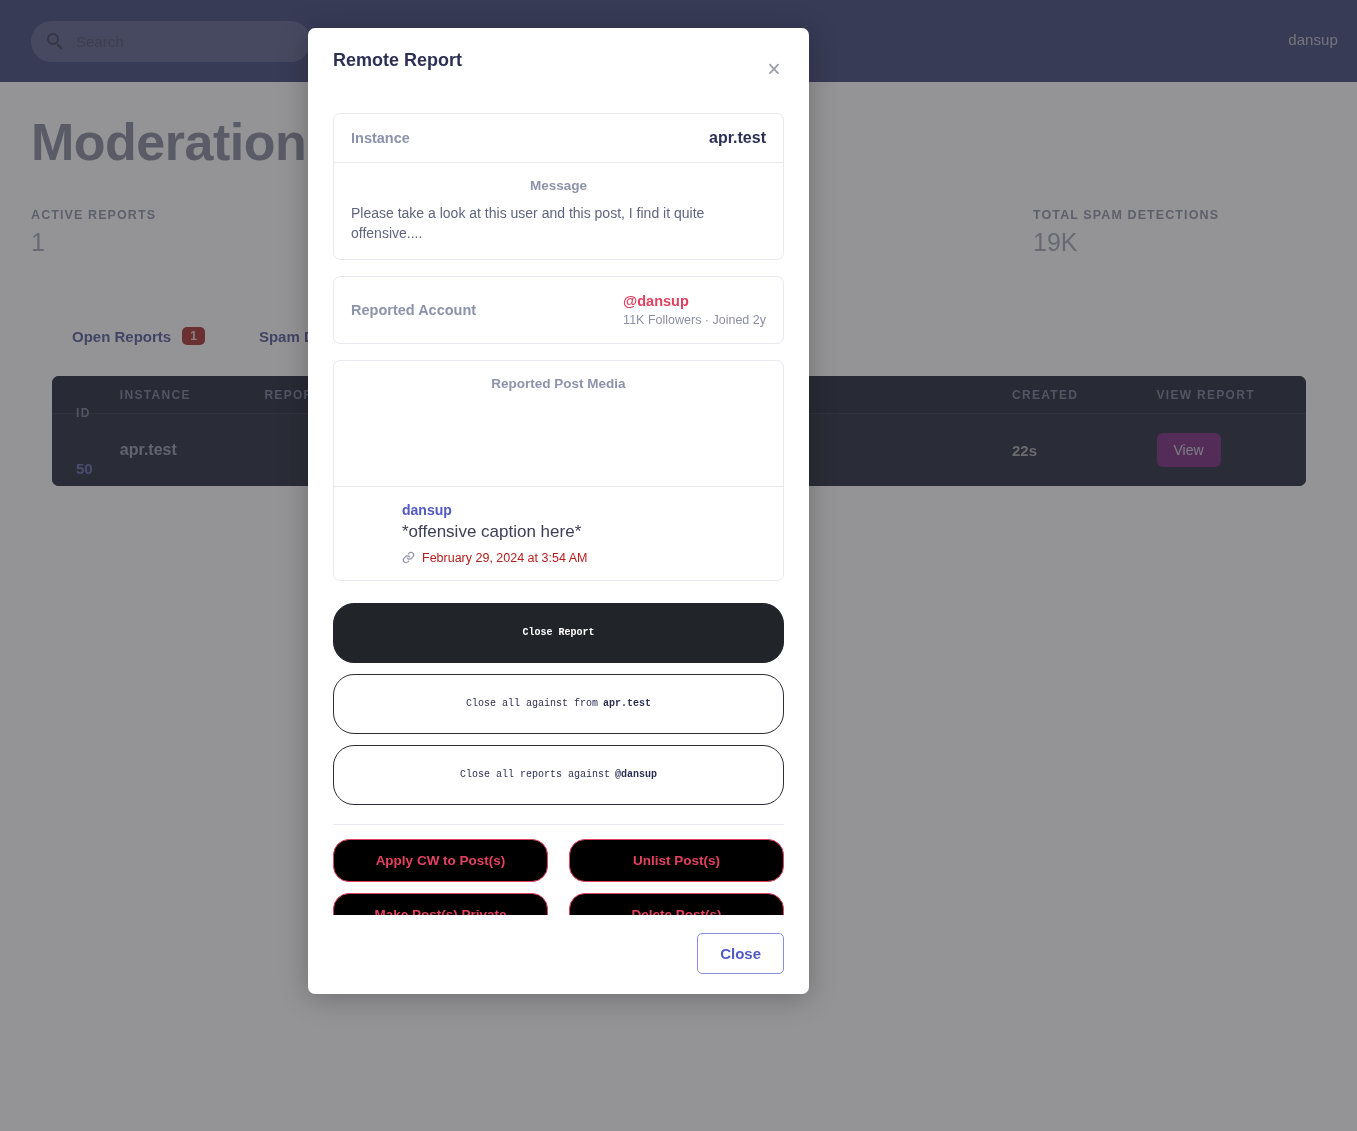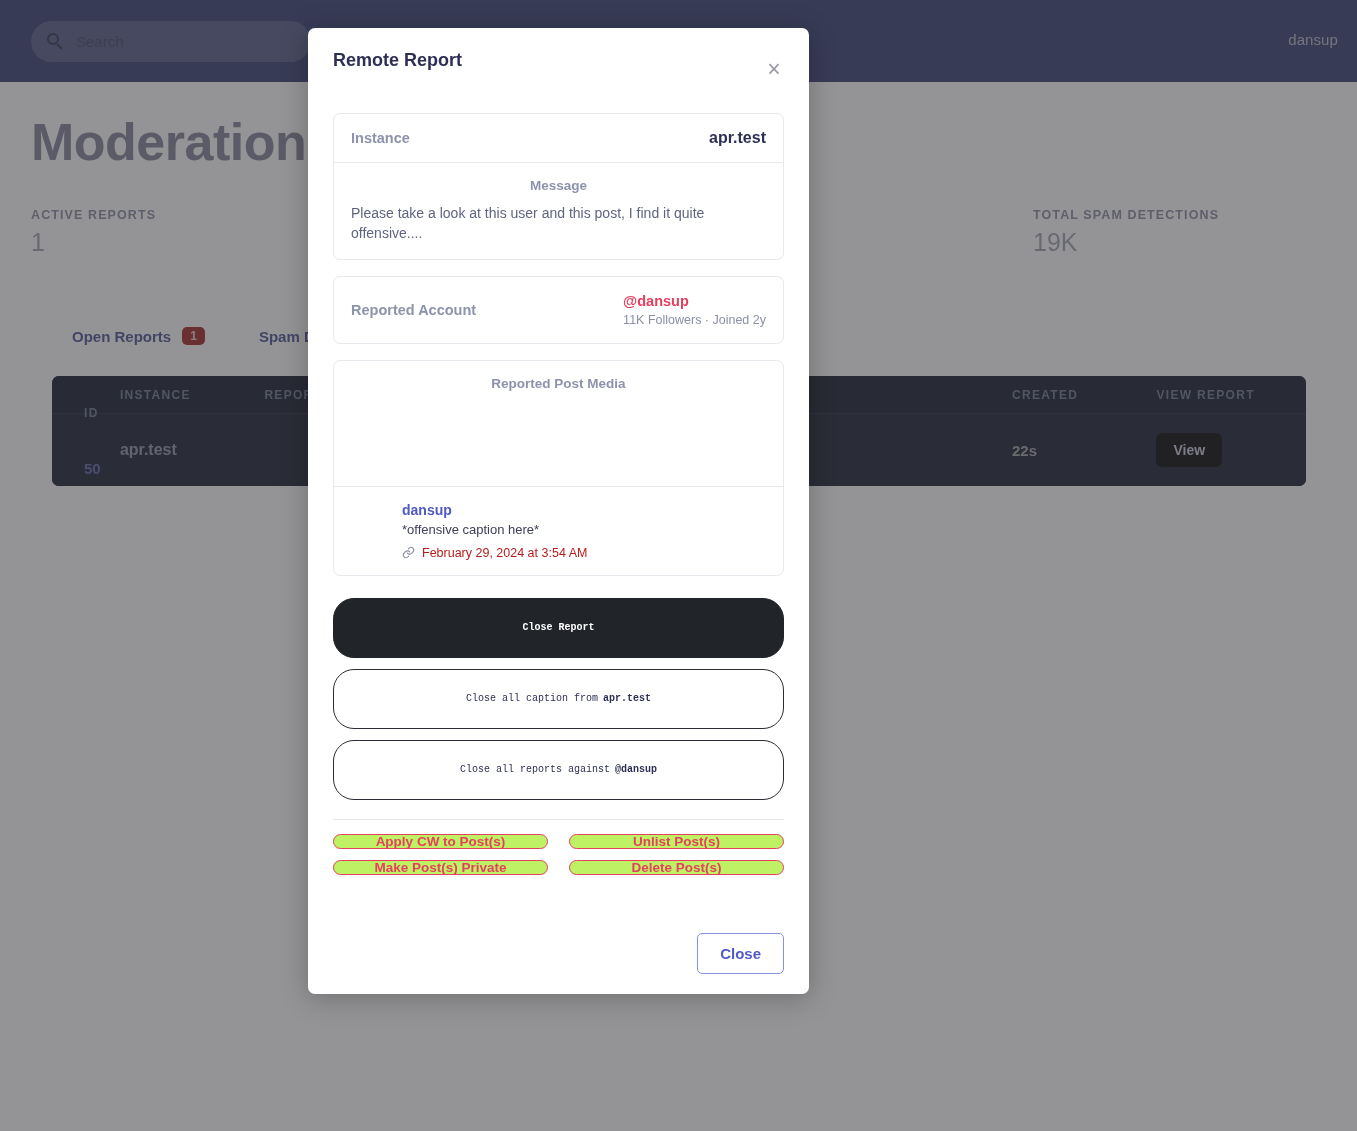--- a/index.html
+++ b/index.html
@@ -108,34 +108,34 @@
     display: flex; align-items: center;
     height: 38px; background: #111629;
     border-bottom: 1px solid #242a40;
     font-size: 12px; font-weight: 700; letter-spacing: 1.3px;
     color: #6d7490;
   }
   .tbody-row {
     display: flex; align-items: center;
     height: 72px; background: #141a2e;
   }
-  .c-id     { width: 68px; padding-left: 32px; margin-top: 36px; }
+  .c-id     { width: 68px; padding-left: 24px; margin-top: 36px; }
   .c-inst   { width: 145px; }
   .c-rep    { width: 460px; }
   .c-msg    { width: 290px; }
   .c-created{ width: 145px; }
   .c-view   { width: 150px; }
   .cell-id { font-size: 15px; font-weight: 700; color: #5b62a8; }
   .cell-inst { font-size: 16px; font-weight: 700; color: #9094a8; }
   .cell-msg { font-size: 13.5px; color: #8a8fa3; }
   .cell-created { font-size: 15px; font-weight: 700; color: #a3a3a3; }
   .row-avatar { width: 34px; height: 34px; border-radius: 50%; overflow: hidden; }
   .view-btn {
-    background: #000000; color: #c9ccdf;
-    font-size: 14px; font-weight: 700;
+    background: #701a75; color: #c9ccdf;
+    font-size: 14px; font-weight: 400;
     border: none; border-radius: 6px;
     padding: 9px 17px; cursor: pointer;
     font-family: "Liberation Sans", sans-serif;
   }
 
   
   .overlay {
     position: absolute; inset: 0;
     background: rgba(60,60,63,0.55);
     z-index: 10;
@@ -195,21 +195,21 @@
 
   .media-thumb {
     width: 70px; height: 70px; border-radius: 8px;
     overflow: hidden; margin-top: 4px;
   }
   .media-row { min-height: 78px; }
 
   .post { display: flex; gap: 13px; }
   .post-avatar { width: 38px; height: 38px; border-radius: 7px; overflow: hidden; flex: none; }
   .post-name { font-size: 14px; font-weight: 700; color: #5159c6; }
-  .post-caption { font-size: 13px; color: #3d4056; margin-top: 4px; }
+  .post-caption { font-size: 17px; color: #3d4056; margin-top: 4px; }
   .post-date { font-size: 12.5px; color: #b91c1c; margin-top: 9px; display: flex; align-items: center; gap: 7px; }
 
   .actions { margin-top: 22px; display: flex; flex-direction: column; gap: 11px; }
   .btn {
     height: 60px; border-radius: 21px;
     display: flex; align-items: center; justify-content: center;
     font-family: Liberation Mono, monospace;
     font-size: 10px; cursor: pointer; width: 100%;
   }
   .btn-dark {
@@ -222,22 +222,22 @@
   }
   .btn-light b { font-weight: 700; margin-left: 5px; }
 
   .divider { border-top: 1px solid #e8e9ee; margin: 19px 0 0 0; }
   .grid2 {
     margin-top: 14px;
     display: grid; grid-template-columns: 1fr 1fr;
     gap: 11px 21px;
   }
   .btn-danger {
-    height: 15px; border-radius: 16px;
-    background: #bef264; color: #e4405f;
+    height: 43px; border-radius: 16px;
+    background: #000000; color: #e4405f;
     border: 1px solid #e4405f;
     font-size: 13.5px; font-weight: 700;
     display: flex; align-items: center; justify-content: center;
     cursor: pointer; font-family: "Liberation Sans", sans-serif;
   }
 
   .modal-footer {
     flex: none;
     padding: 18px 25px 20px 25px;
     display: flex; justify-content: flex-end;
@@ -407,21 +407,21 @@
                 <span>February 29, 2024 at 3:54 AM</span>
               </div>
             </span>
           </div>
         </div>
       </div>
 
       <div class="actions">
         <button class="btn btn-dark">Close Report</button>
         <button class="btn btn-light">
-          <span>Close all caption from</span>
+          <span>Close all against from</span>
           <b>apr.test</b>
         </button>
         <button class="btn btn-light">
           <span>Close all reports against</span>
           <b>@dansup</b>
         </button>
       </div>
 
       <div class="divider"></div>
 

